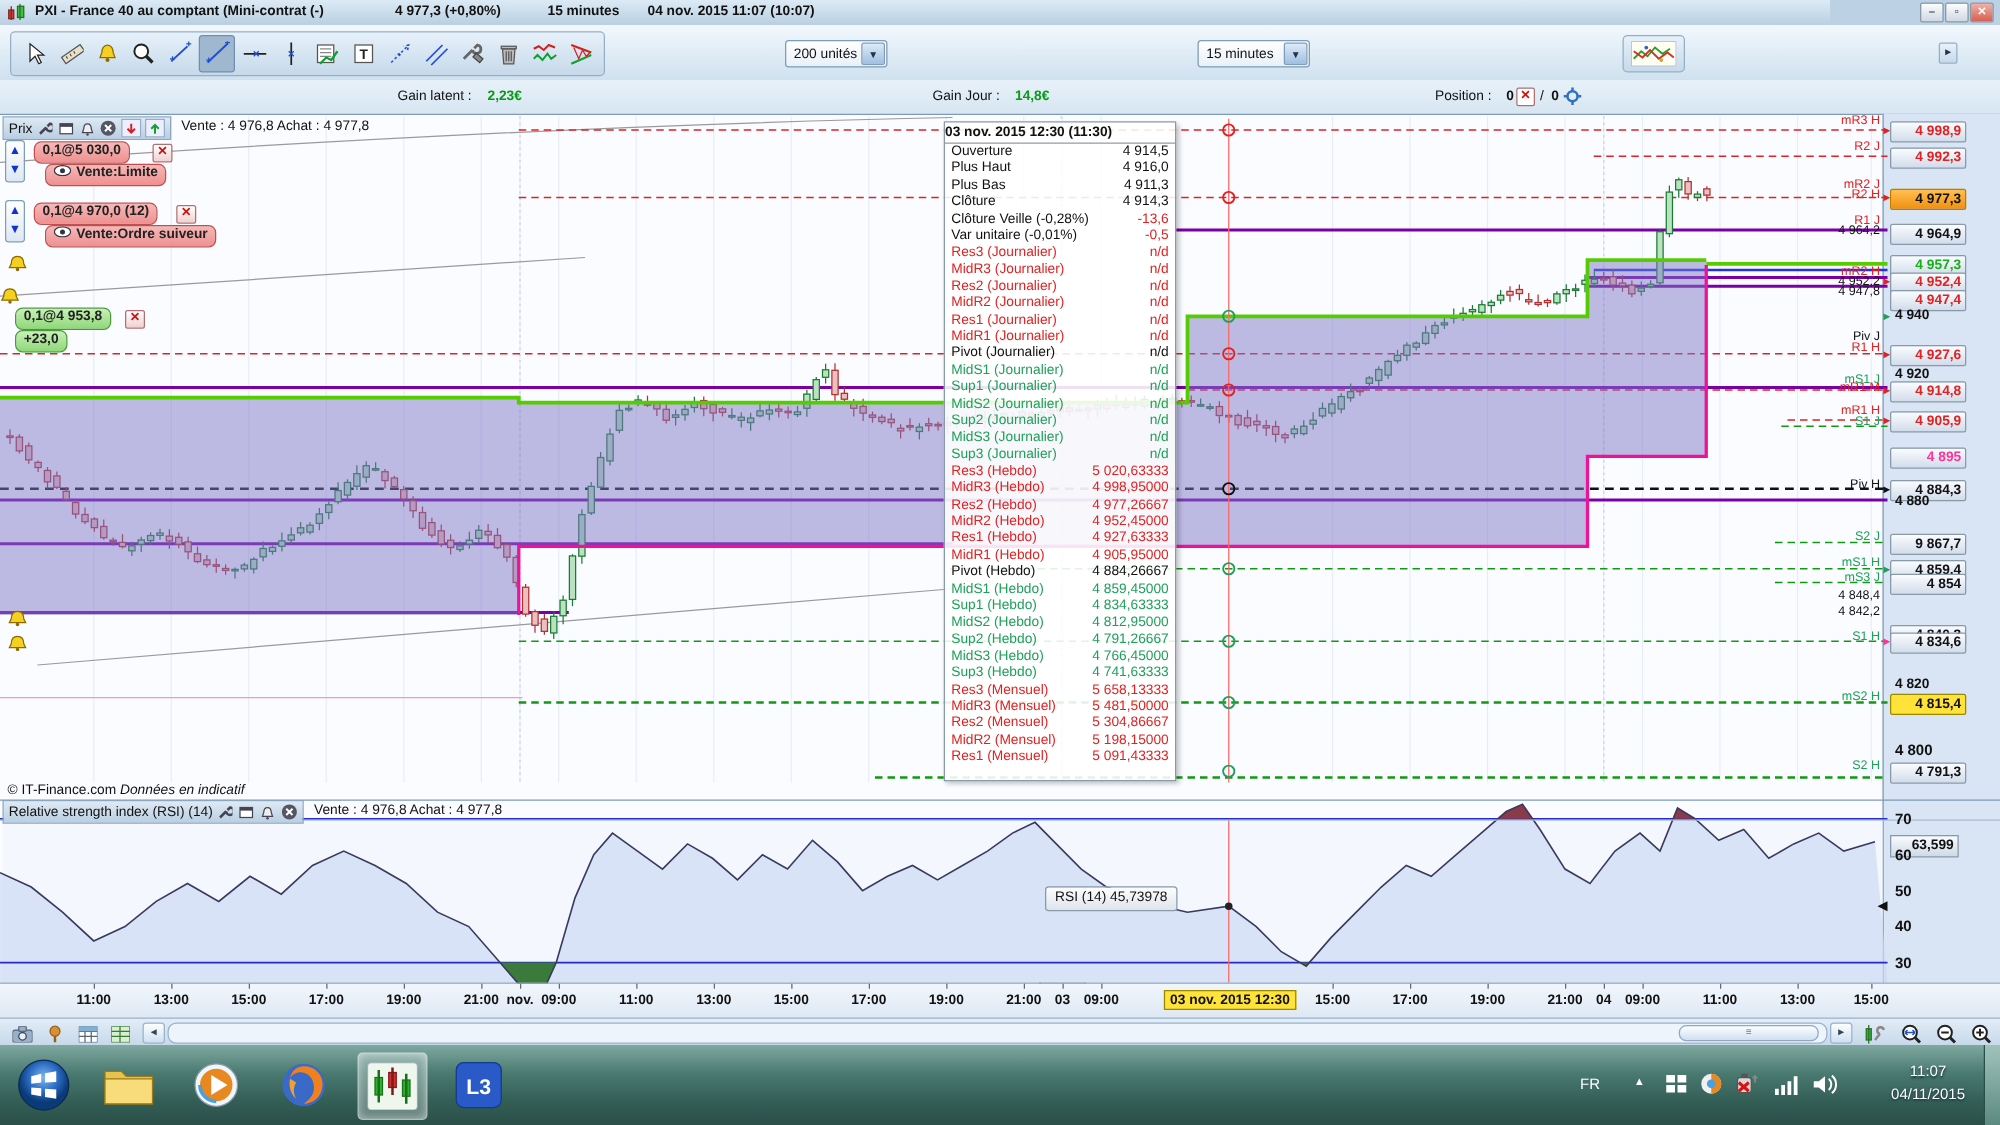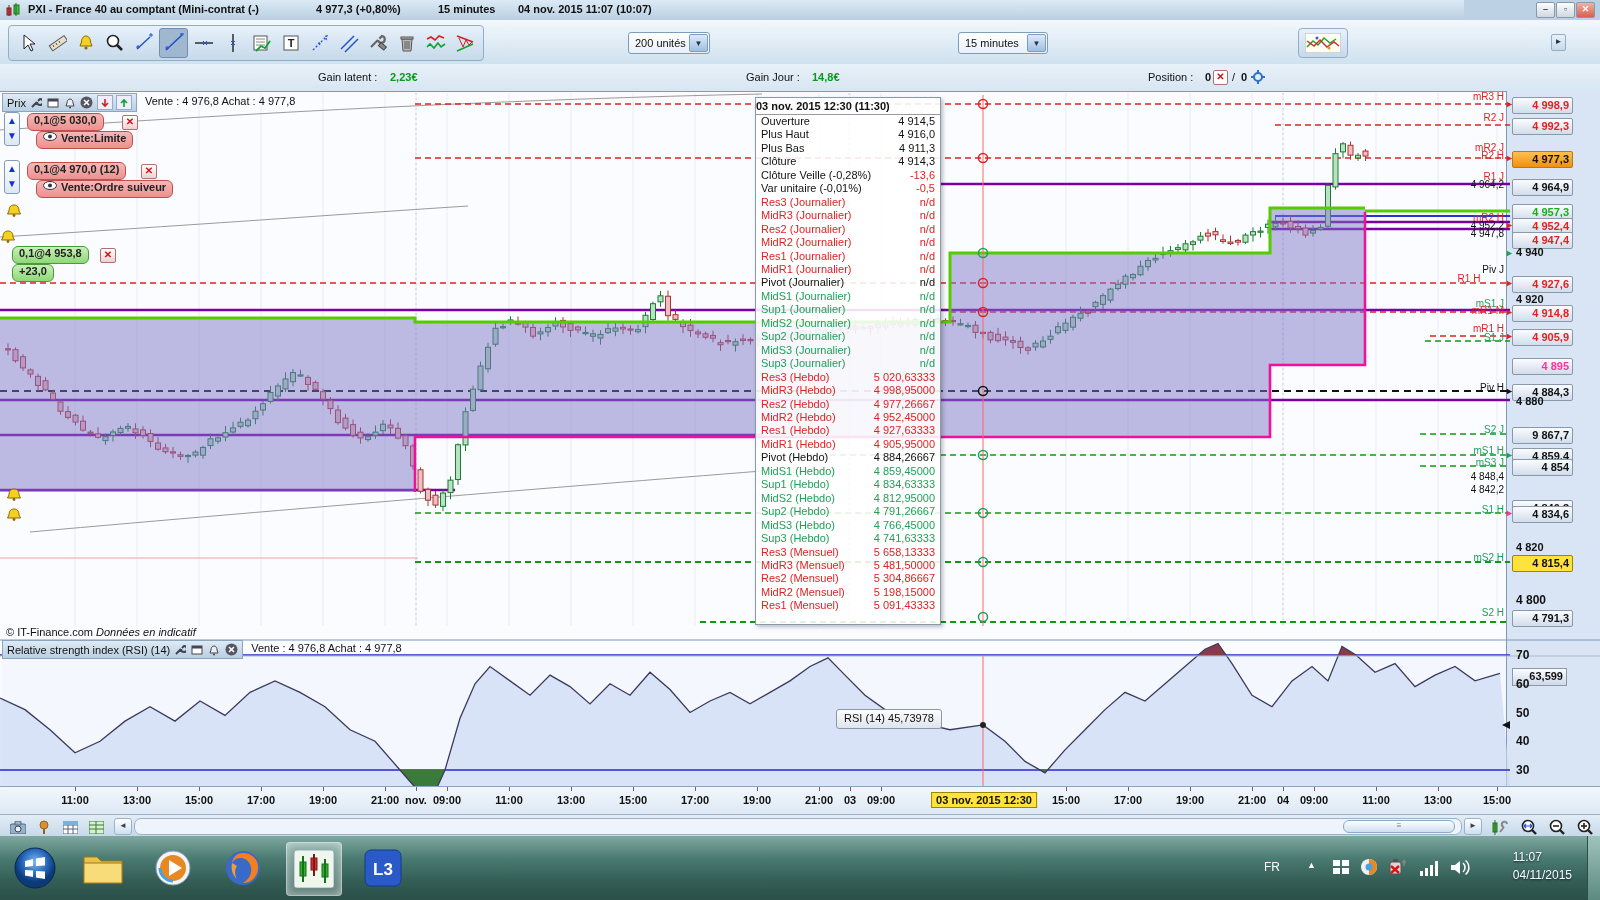--- a/index.html
+++ b/index.html
@@ -77,21 +77,21 @@
     background:linear-gradient(#fdfeff,#cfe0f0);font-size:8px;color:#345;text-align:center;line-height:14px;}
   
   #taskbar{left:0;top:836px;width:1600px;height:64px;
     background:linear-gradient(#7fa9a0,#4a7a71 35%,#335e56 70%,#2a4f48);}
   .tbicon{position:absolute;top:6px;width:54px;height:52px;border-radius:4px;
     display:flex;align-items:center;justify-content:center;}
   .tbicon.active{background:rgba(255,255,255,0.28);border:1px solid rgba(255,255,255,0.5);
     box-shadow:inset 0 0 8px rgba(255,255,255,0.5);}
   #tray{position:absolute;right:0;top:0;height:64px;color:#fff;font-size:12px;}
   .trayitem{position:absolute;top:24px;}
-  #clock{position:absolute;right:28px;top:12px;color:#fff;font-size:12px;line-height:18px;text-shadow:0 1px 2px #123;}
+  #clock{position:absolute;right:28px;top:12px;text-align:center;color:#fff;font-size:12px;line-height:18px;text-shadow:0 1px 2px #123;}
   #showdesk{position:absolute;right:0;top:0;width:12px;height:64px;background:linear-gradient(#9fc3bb,#5c8a80);
     border-left:1px solid #2a4f48;}
   svg{display:block;}
   #gfx{position:absolute;left:0;top:0;pointer-events:none;}
 </style>
 </head>
 <body>
 
 <div id="app">
 
@@ -1035,21 +1035,21 @@
       <div class="plevel" style="left: 1434px; top: 91px; color: rgb(224, 34, 34);">mR3 H</div>
       <div class="plevel" style="left: 1434px; top: 112px; color: rgb(224, 34, 34);">R2 J</div>
       <div class="plevel" style="left: 1434px; top: 142px; color: rgb(224, 34, 34);">mR2 J</div>
       <div class="plevel" style="left: 1434px; top: 150px; color: rgb(224, 34, 34);">R2 H</div>
       <div class="plevel" style="left: 1434px; top: 171px; color: rgb(224, 34, 34);">R1 J</div>
       <div class="plevel" style="left: 1434px; top: 179px; color: rgb(17, 17, 17);">4 964,2</div>
       <div class="plevel" style="left: 1434px; top: 212px; color: rgb(224, 34, 34);">mR2 H</div>
       <div class="plevel" style="left: 1434px; top: 220px; color: rgb(17, 17, 17);">4 952,2</div>
       <div class="plevel" style="left: 1434px; top: 228px; color: rgb(17, 17, 17);">4 947,8</div>
       <div class="plevel" style="left: 1434px; top: 264px; color: rgb(17, 17, 17);">Piv J</div>
-      <div class="plevel" style="left: 1434px; top: 273px; color: rgb(224, 34, 34); text-align: center;">R1 H</div>
+      <div class="plevel" style="left: 1434px; top: 273px; color: rgb(224, 34, 34);">R1 H</div>
       <div class="plevel" style="left: 1434px; top: 298px; color: rgb(31, 160, 90);">mS1 J</div>
       <div class="plevel" style="left: 1434px; top: 305px; color: rgb(224, 34, 34);">mR1 M</div>
       <div class="plevel" style="left: 1434px; top: 323px; color: rgb(224, 34, 34);">mR1 H</div>
       <div class="plevel" style="left: 1434px; top: 332px; color: rgb(31, 160, 90);">S1 J</div>
       <div class="plevel" style="left: 1434px; top: 382px; color: rgb(17, 17, 17);">Piv H</div>
       <div class="plevel" style="left: 1434px; top: 424px; color: rgb(31, 160, 90);">S2 J</div>
       <div class="plevel" style="left: 1434px; top: 445px; color: rgb(31, 160, 90);">mS1 H</div>
       <div class="plevel" style="left: 1434px; top: 457px; color: rgb(31, 160, 90);">mS3 J</div>
       <div class="plevel" style="left: 1434px; top: 471px; color: rgb(17, 17, 17);">4 848,4</div>
       <div class="plevel" style="left: 1434px; top: 484px; color: rgb(17, 17, 17);">4 842,2</div>

